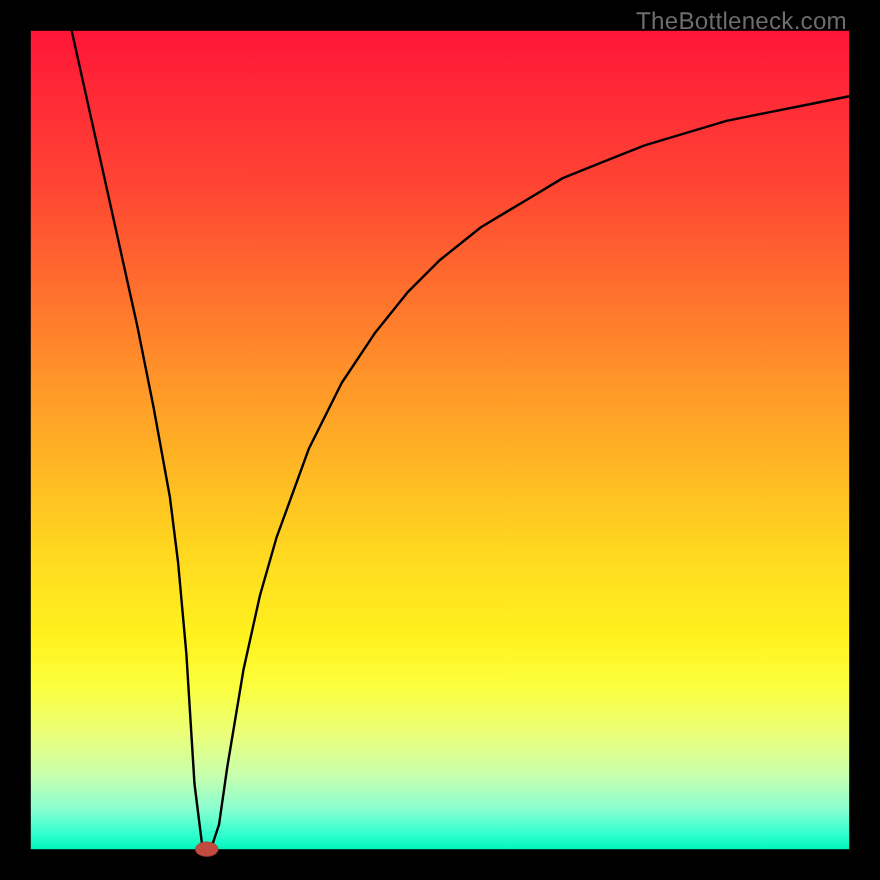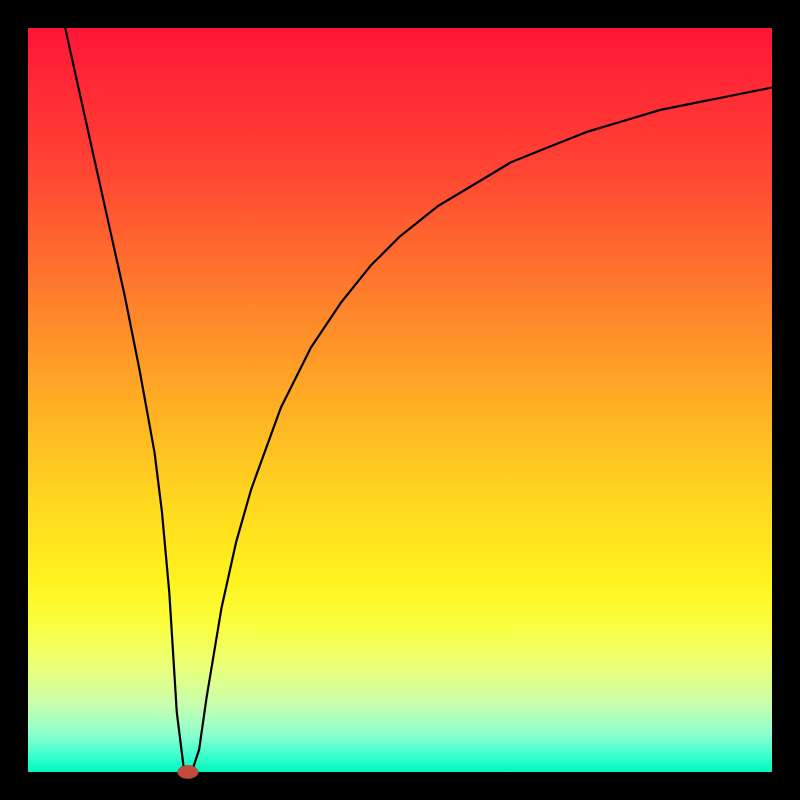--- a/index.html
+++ b/index.html
@@ -70,20 +70,21 @@
   .marker {
     fill: #c14b3f;
     stroke: #a63e34;
     stroke-width: 0.5;
   }
 </style>
 </head>
 <body>
 
 <div class="frame">
+  <div class="watermark">TheBottleneck.com</div>
 
   <div class="plot-area">
     <svg class="curve" viewBox="0 0 744 744" preserveAspectRatio="none">
       <path id="curve-path" class="curve-path" d="M37.20 0.00 L52.08 66.96 L66.96 133.92 L81.84 200.88 L96.72 267.84 L111.60 342.24 L126.48 424.08 L133.92 483.60 L141.36 565.44 L148.80 684.48 L156.24 744.00 L163.68 744.00 L171.12 721.68 L178.56 669.60 L193.44 580.32 L208.32 513.36 L223.20 461.28 L252.96 379.44 L282.72 319.92 L312.48 275.28 L342.24 238.08 L372.00 208.32 L409.20 178.56 L446.40 156.24 L483.60 133.92 L520.80 119.04 L558.00 104.16 L595.20 93.00 L632.40 81.84 L669.60 74.40 L706.80 66.96 L744.00 59.52"></path>
       <ellipse id="marker" class="marker" cx="159.96" cy="744.00" rx="10.42" ry="6.70"></ellipse>
     </svg>
   </div>
 </div>
 
 </body></html>

